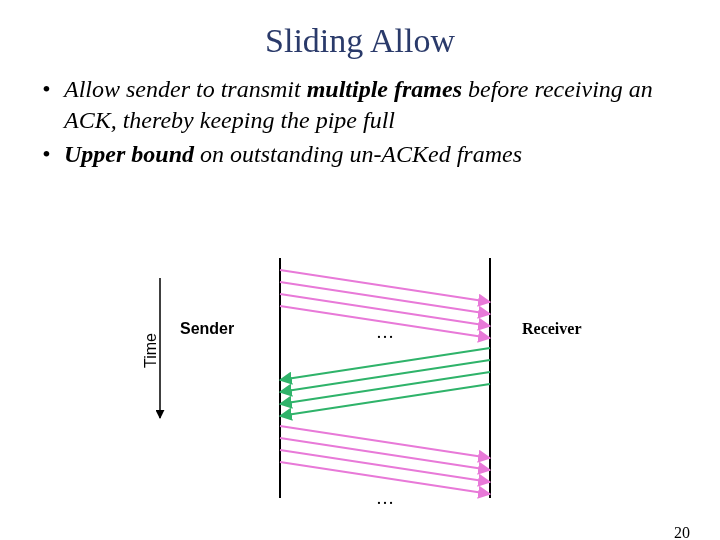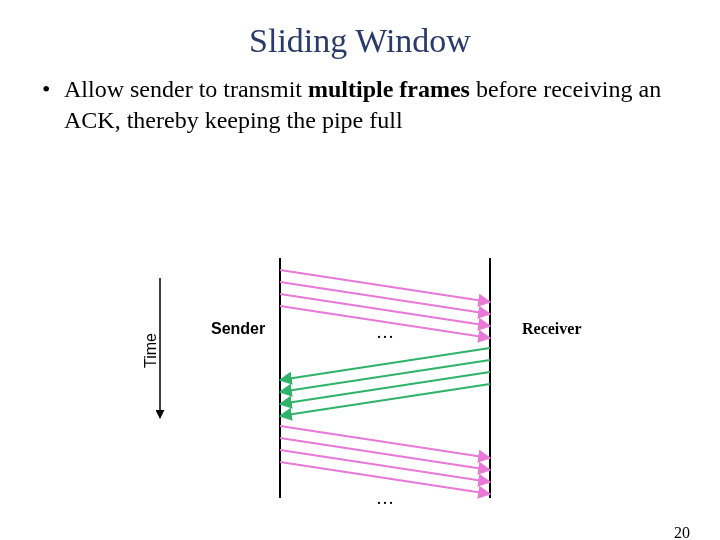--- a/index.html
+++ b/index.html
@@ -33,20 +33,21 @@
   }
   .bullets ul {
     list-style: none;
     margin: 0;
     padding: 0;
   }
   .bullets li {
     position: relative;
     padding-left: 22px;
     margin-bottom: 4px;
+    font-style: italic;
   }
   .bullets li::before {
     content: "•";
     position: absolute;
     left: 0;
     top: 0;
   }
   .bold { font-weight: bold; }
   .diagram-area {
     position: absolute;
@@ -55,21 +56,21 @@
     width: 720px;
     height: 260px;
   }
   .label-sender, .label-receiver, .label-time {
     position: absolute;
     font-family: Arial, Helvetica, sans-serif;
     font-weight: bold;
     font-size: 16px;
     color: #000;
   }
-  .label-sender { left: 211px; top: 62px; }
+  .label-sender { left: 180px; top: 62px; }
   .label-receiver { left: 522px; top: 62px; font-family: Liberation Serif, serif; }
   .label-time {
     left: 142px;
     top: 110px;
     transform: rotate(-90deg);
     transform-origin: left top;
     font-weight: normal;
     font-family: Arial, Helvetica, sans-serif;
   }
   .slide-number {
@@ -79,26 +80,29 @@
     font-size: 16px;
     font-family: "Times New Roman", serif;
     color: #000;
   }
 </style>
 </head>
 <body>
 
 <div class="slide">
 
-  <h1 class="title">Sliding Window</h1>
+  <h1 class="title">Sliding Allow</h1>
 
   <div class="bullets">
     <ul>
       <li>
         <span>Allow sender to transmit </span><span class="bold">multiple frames</span><span> before receiving an ACK, thereby keeping the pipe full</span>
+      </li>
+      <li>
+        <span></span><span class="bold">Upper bound</span><span> on outstanding un-ACKed frames</span>
       </li>
     </ul>
   </div>
 
   <div class="diagram-area">
     <svg id="diagram-svg" width="720" height="260">
         <defs>
           <marker id="ah-frame" viewBox="0 0 10 10" refX="9" refY="5" markerWidth="6" markerHeight="6" orient="auto-start-reverse">
             <path d="M 0 0 L 10 5 L 0 10 z" fill="#e879d8"></path>
           </marker>

